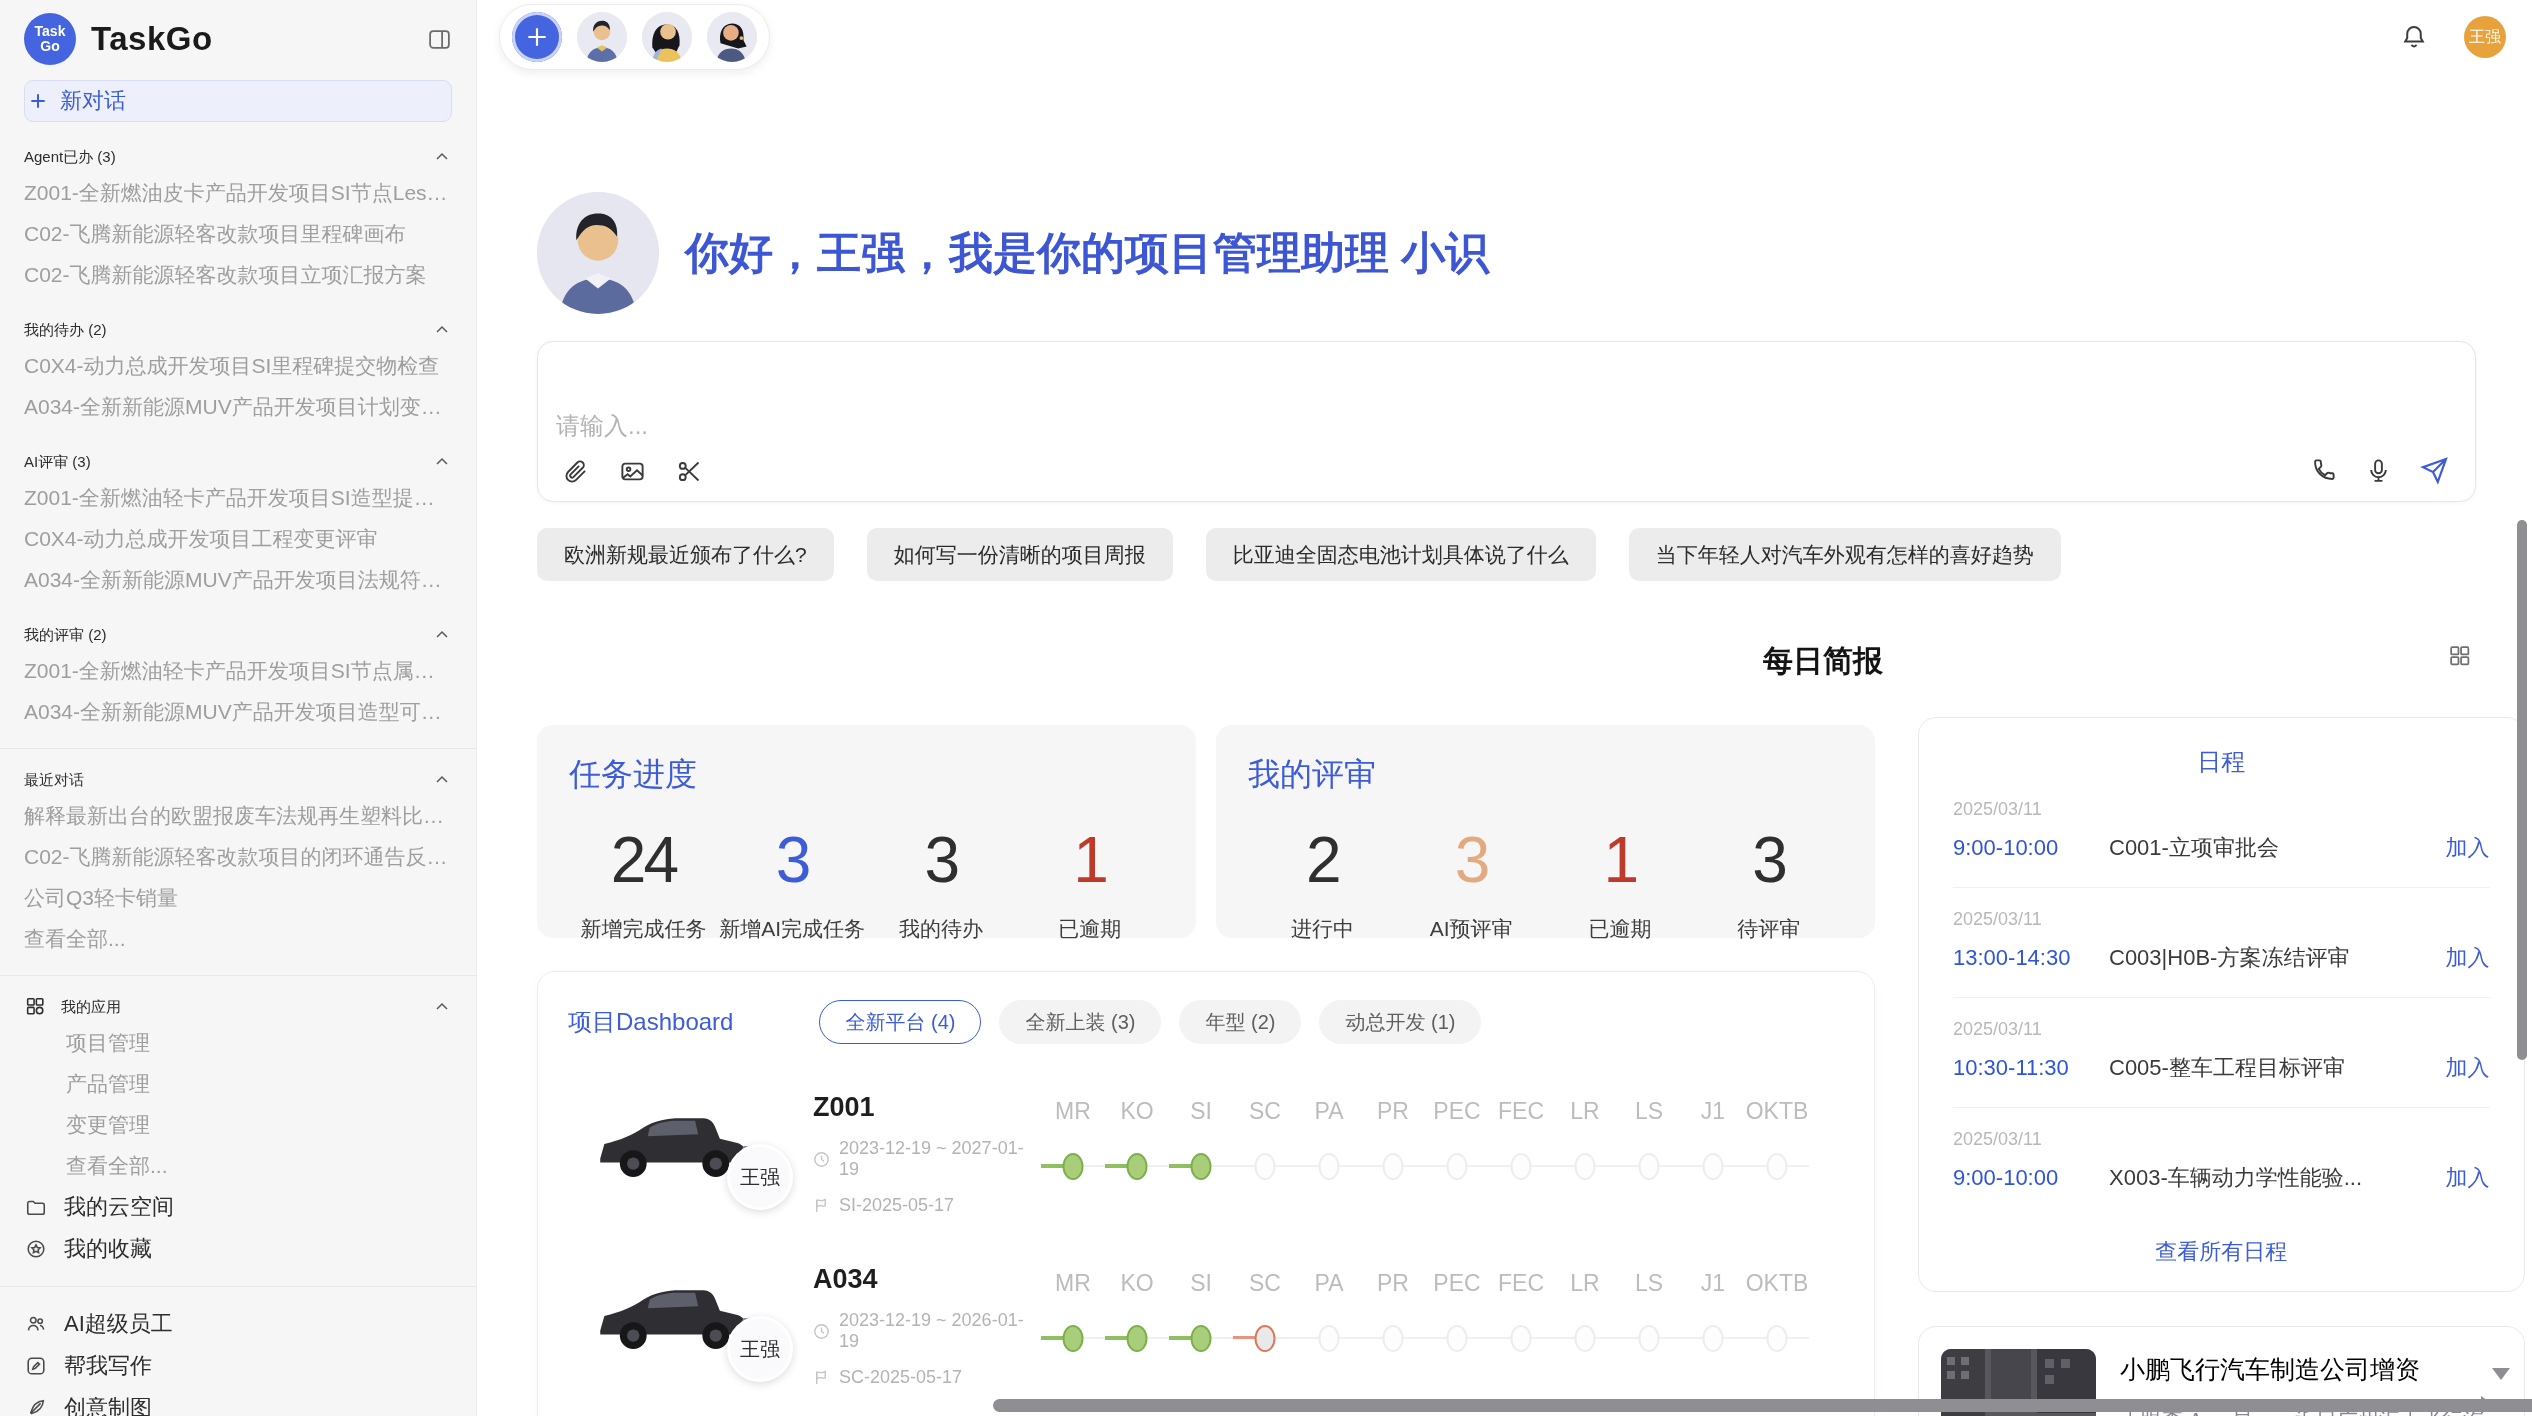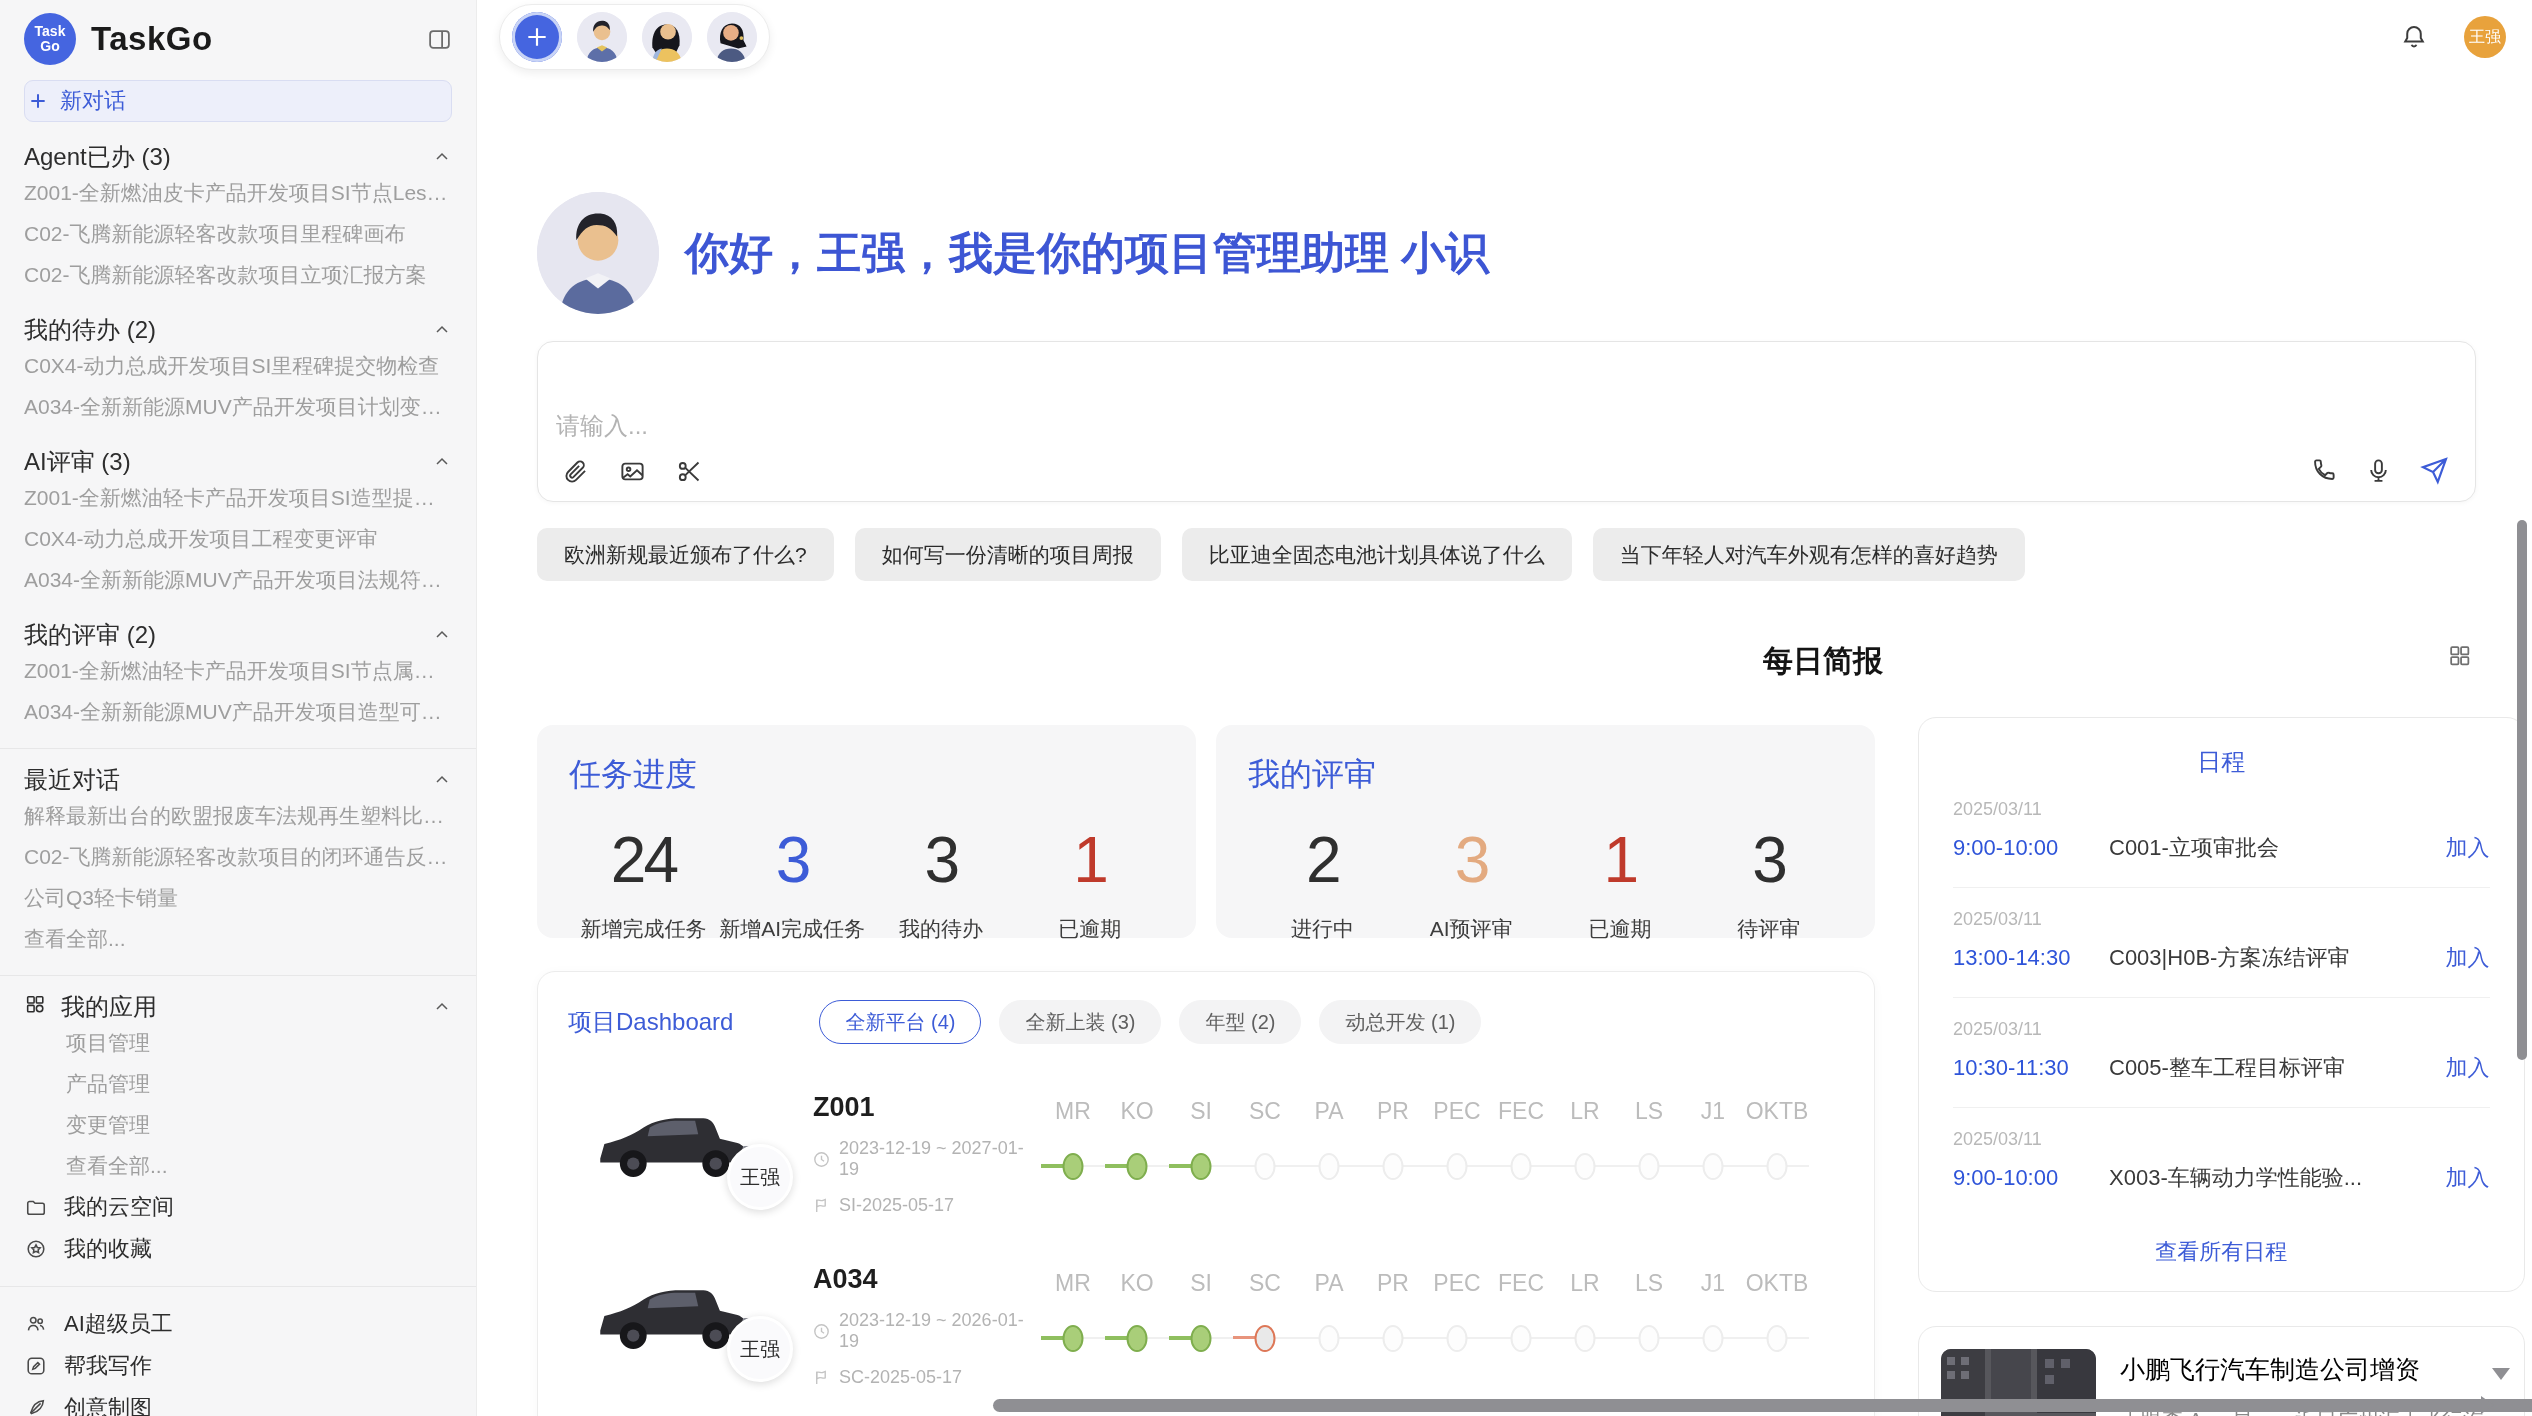--- a/index.html
+++ b/index.html
@@ -14,21 +14,21 @@
   .logo-circle { width:52px; height:52px; border-radius:50%; background:#4565e0; color:#fff;
     display:flex; flex-direction:column; align-items:center; justify-content:center;
     font-size:14px; line-height:1.1; font-weight:700; }
   .app-title { font-size:33px; font-weight:700; color:#1b1b1b; margin-left:15px; letter-spacing:.5px; }
   .collapse-btn { margin-left:auto; color:#6b6b6b; cursor:pointer; display:flex; }
   .new-chat { margin-top:14px; height:42px; border-radius:9px; background:#edeffa;
     border:1px solid #d9ddf2; color:#3d5cd7; font-size:22px; display:flex; align-items:center;
     gap:12px; padding:0 3px; cursor:pointer; }
   .new-chat svg { flex:none; }
   .group-header { margin-top:20px; height:30px; display:flex; align-items:center;
-    justify-content:space-between; color:#2d2d2d; font-size:24px;text-align:right; }
+    justify-content:space-between; color:#2d2d2d; font-size:15px;text-align:right; }
   .group-header .chev { color:#5a5a5a; display:flex; }
   .side-item { height:41px; display:flex; align-items:center; color:#9e9e9e; font-size:21px;
     white-space:nowrap; overflow:hidden; text-overflow:ellipsis; cursor:pointer; }
   .side-item span { overflow:hidden; text-overflow:ellipsis; white-space:nowrap; }
   .side-divider { border:none; border-top:1px solid #e7e7e8; margin:16px -24px; }
   .apps-header { margin-top:0; }
   .apps-header .hleft { display:flex; align-items:center; gap:15px; color:#2d2d2d; }
   .sub-item { padding-left:42px; }
   .nav-link { height:42px; display:flex; align-items:center; gap:16px; color:#2d2d2d;
     font-size:22px; cursor:pointer; }
@@ -54,21 +54,21 @@
   .greet-text { font-size:44px; font-weight:700; color:#3d56d4; }
 
   .input-box { margin-top:27px; height:161px; border:1px solid #e5e5e5; border-radius:16px;
     position:relative; background:#fff; box-shadow:0 1px 5px rgba(0,0,0,.04); cursor:text; }
   .input-placeholder { position:absolute; left:18px; top:68px; font-size:24px; color:#b3b3b3; }
   .ib-left { position:absolute; left:24px; bottom:16px; display:flex; gap:30px; color:#3a3a3a; }
   .ib-right { position:absolute; right:26px; bottom:16px; display:flex; gap:28px; align-items:center; color:#3a3a3a; }
   .ib-ic { display:flex; cursor:pointer; }
   .send-ic { color:#3d5cd7; }
 
-  .chips { margin-top:26px; display:flex; gap:21px; }
+  .chips { margin-top:26px; display:flex; gap:33px; }
   .chip { height:53px; background:#ececec; border-radius:10px; padding:0 27px; display:flex;
     align-items:center; font-size:21px; color:#2b2b2b; white-space:nowrap; cursor:pointer; }
 
   .brief-row { margin-top:60px; position:relative; height:36px; }
   .brief-title { position:absolute; left:8px; width:1338px; text-align:right; font-size:30px;
     font-weight:700; color:#141414; }
   .brief-grid-ic { position:absolute; right:4px; top:2px; color:#6f6f6f; cursor:pointer; display:flex; }
 
   .columns { margin-top:48px; display:flex; gap:43px; align-items:flex-start; }
   .left-col { width:1338px; min-width:1338px; }

